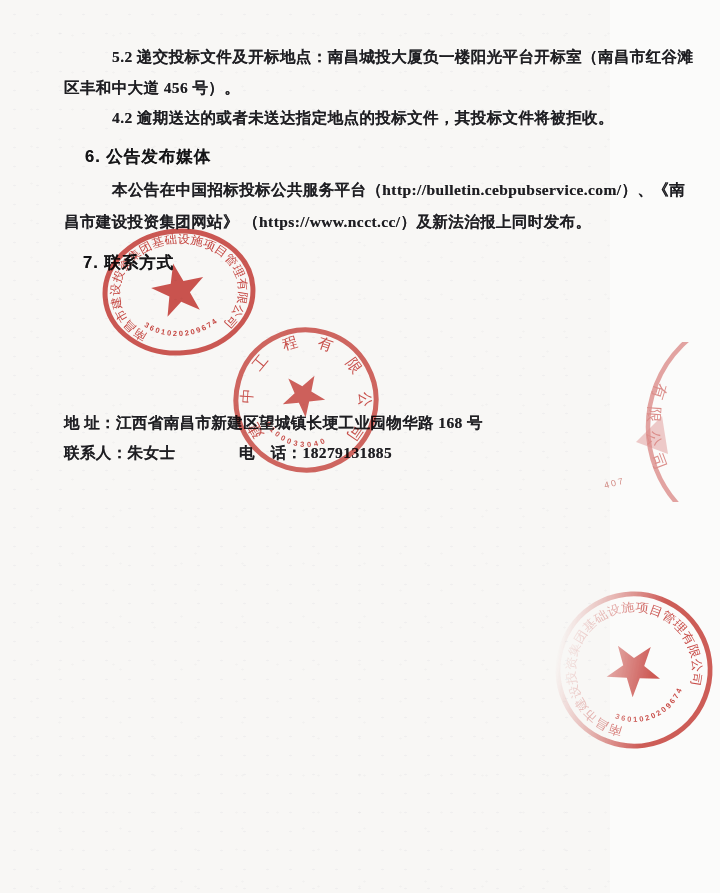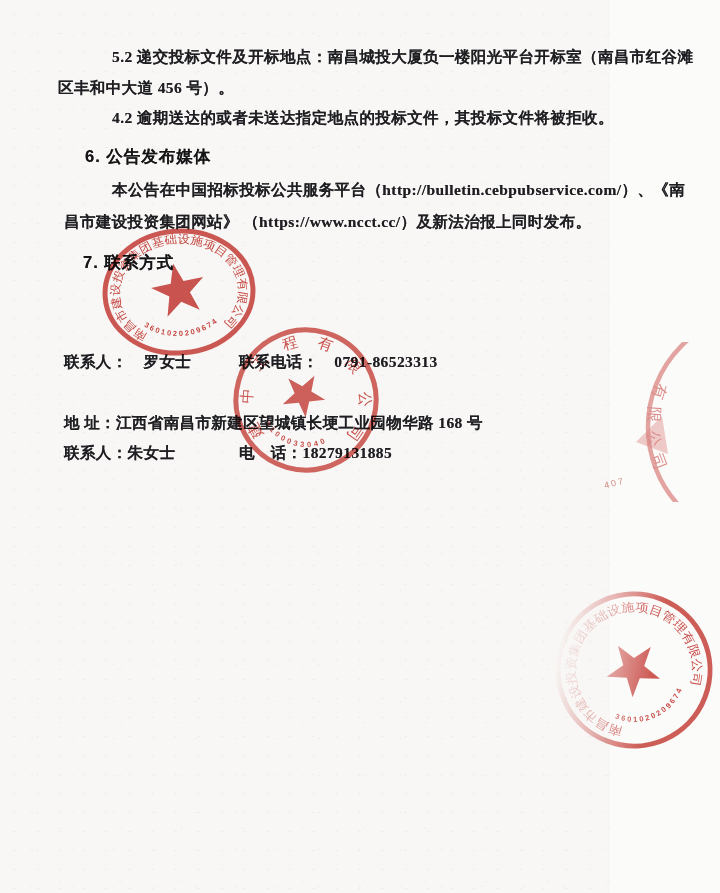--- a/index.html
+++ b/index.html
@@ -55,27 +55,26 @@
   .ring-text{font-family:"Liberation Serif", serif;fill:#c5332e;}
   .num-text{font-family:"Liberation Sans", sans-serif;fill:#c5332e;font-weight:700;}
 </style>
 </head>
 <body>
 
 <div class="page">
 
   <div class="textlayer">
     <div class="line" style="left:112px;top:47px">5.2 递交投标文件及开标地点：南昌城投大厦负一楼阳光平台开标室（南昌市红谷滩</div>
-    <div class="line" style="left:58px;top:78px">区丰和中大道 456 号）。</div>
+    <div class="line" style="left:64px;top:78px">区丰和中大道 456 号）。</div>
     <div class="line" style="left:112px;top:108px">4.2 逾期送达的或者未送达指定地点的投标文件，其投标文件将被拒收。</div>
     <div class="line heading" style="left:85px;top:146px">6. 公告发布媒体</div>
     <div class="line" style="left:64px;top:212px">昌市建设投资集团网站》 （https://www.ncct.cc/）及新法治报上同时发布。</div>
     <div class="line" style="left:112px;top:180px">本公告在中国招标投标公共服务平台（http://bulletin.cebpubservice.com/）、《南</div>
     <div class="line heading" style="left:83px;top:252px">7. 联系方式</div>
-    <div class="line" style="left:64px;top:352px">联系人：　罗女士　　　联系电话：　0791-86523313</div>
     <div class="line" style="left:64px;top:413px">地 址：江西省南昌市新建区望城镇长埂工业园物华路 168 号</div>
     <div class="line" style="left:64px;top:443px">联系人：朱女士　　　　电　话：18279131885</div>
   </div>
 
   <div class="stamp" id="stamp1" style="left:95px;top:218px;width:170px;height:150px">
     <svg width="170" height="150" viewBox="0 0 170 150">
       <defs>
         <polygon id="star-shape" points="0,-28 -6.5,-8.9 -26.6,-8.7 -10.5,3.4 -16.5,22.7 0,11 16.5,22.7 10.5,3.4 26.6,-8.7 6.5,-8.9"></polygon>
         <path id="arc-ring-1" d="M49.6,114.1 A60,49 0 1 1 118.4,114.1" fill="none"></path>
         <path id="arc-num-1" d="M39.8,99.3 A54,44 0 0 0 128.2,99.3" fill="none"></path>

